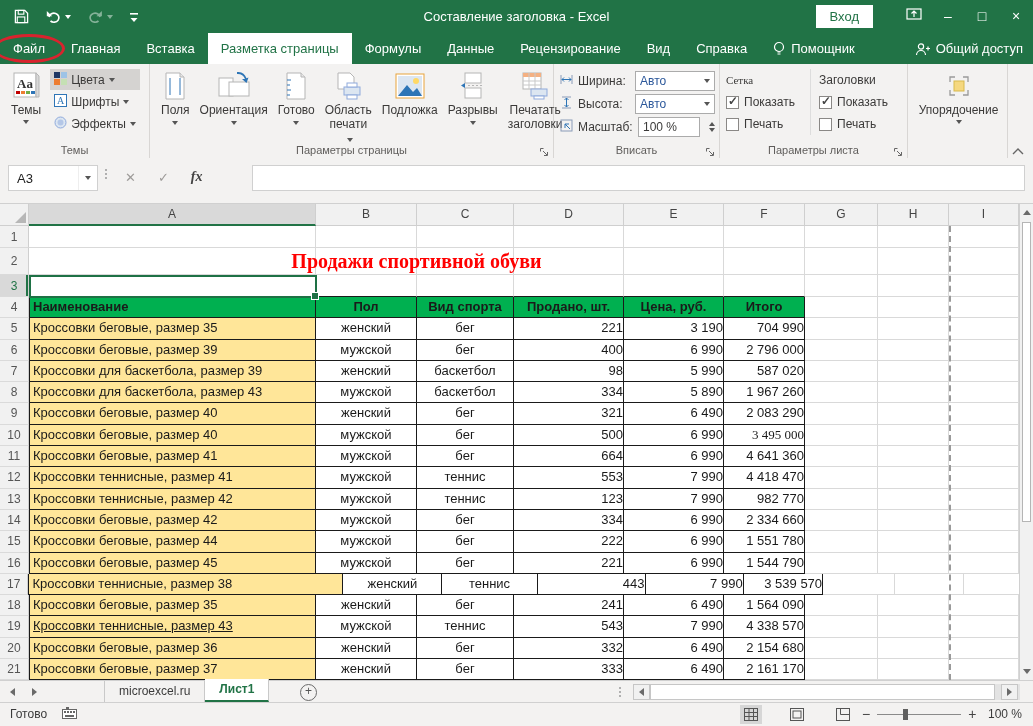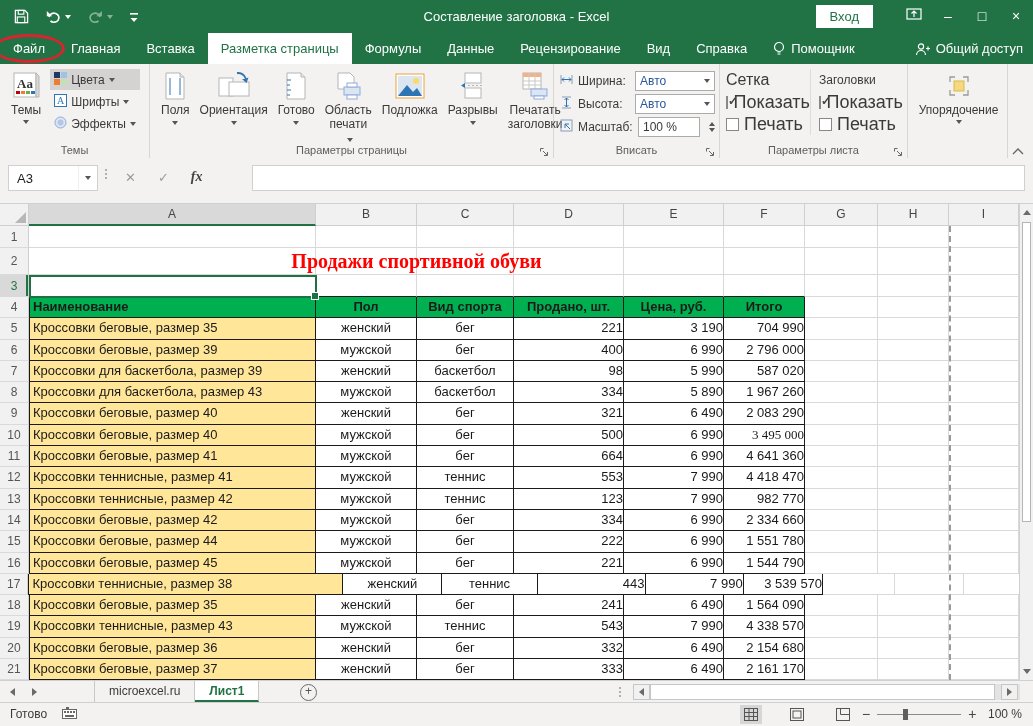--- a/index.html
+++ b/index.html
@@ -47,21 +47,21 @@
   .combo{width:74px;height:18px;background:#fff;border:1px solid #ababab;font-size:12px;color:#2b579a;
          display:flex;align-items:center;justify-content:space-between;padding:0 4px;cursor:pointer;}
   .spin{width:52px;height:18px;background:#fff;border:1px solid #ababab;font-size:12px;color:#3b3a39;
         display:flex;align-items:center;padding:0 4px;}
   .spinarr{display:flex;flex-direction:column;gap:2px;margin-left:4px;}
   .up{width:0;height:0;border-left:3px solid transparent;border-right:3px solid transparent;
       border-bottom:4px solid #555;}
   .cb{width:13px;height:13px;border:1px solid #8a8886;background:#fff;position:relative;
       display:inline-block;box-sizing:border-box;cursor:pointer;}
   .cb.on::after{content:"\2713";position:absolute;top:-3px;left:1px;font-size:12px;font-weight:bold;color:#444;}
-  .cbrow{display:flex;align-items:center;gap:5px;height:22px;font-size:18px;color:#3b3a39;}
+  .cbrow{display:flex;align-items:center;gap:5px;height:22px;font-size:12px;color:#3b3a39;}
   .chev{position:absolute;right:8px;bottom:6px;width:14px;height:10px;cursor:pointer;}
   
   #fbar{position:absolute;left:0;top:158px;width:100%;height:46px;background:#f3f2f1;
         border-bottom:1px solid #d0d0d0;box-sizing:border-box;}
   .namebox{position:absolute;left:8px;top:7px;width:88px;height:24px;background:#fff;
            border:1px solid #d0d0d0;display:flex;align-items:center;font-size:13px;color:#222;}
   .namebox .val{flex:1;padding-left:8px;}
   .namebox .dd{width:18px;height:100%;display:flex;align-items:center;justify-content:center;
                border-left:1px solid #eee;}
   .vdots{position:absolute;left:105px;top:11px;display:flex;flex-direction:column;gap:2px;}
@@ -105,21 +105,21 @@
            border-left:1px solid #d0d0d0;box-sizing:border-box;}
   #vscroll .thumb{position:absolute;left:2px;top:18px;width:9px;height:300px;background:#fff;
                   border:1px solid #b5b5b5;box-sizing:border-box;}
   .tri{width:0;height:0;position:absolute;left:3px;}
   .tri.u{top:6px;border-left:4px solid transparent;border-right:4px solid transparent;border-bottom:5px solid #6a6a6a;}
   .tri.d{bottom:6px;border-left:4px solid transparent;border-right:4px solid transparent;border-top:5px solid #6a6a6a;}
   
   #sheetbar{position:absolute;left:0;top:680px;width:100%;height:22px;background:#f3f2f1;
             border-top:1px solid #d0d0d0;box-sizing:border-box;font-size:12px;}
   .navarr{position:absolute;top:0;height:21px;display:flex;align-items:center;color:#8a8a8a;font-size:10px;}
-  .stabs{position:absolute;left:94px;top:0;height:21px;display:flex;}
+  .stabs{position:absolute;left:104px;top:0;height:21px;display:flex;align-items:flex-end;}
   .stab{padding:0 14px;line-height:21px;color:#3b3b3b;border-right:1px solid #c9c9c9;cursor:pointer;}
   .stab:first-child{border-left:1px solid #c9c9c9;}
   .stab.active{background:#fff;color:#217346;font-weight:bold;border-bottom:2px solid #217346;
                box-sizing:border-box;}
   .addsheet{position:absolute;left:300px;top:3px;width:15px;height:15px;border:1px solid #6a6a6a;
             border-radius:50%;color:#555;text-align:center;line-height:13px;font-size:12px;cursor:pointer;}
   #hscroll{position:absolute;left:633px;top:3px;height:16px;}
   #hscroll .box{position:absolute;top:0;height:16px;background:#f1f1f1;border:1px solid #c6c6c6;
                 box-sizing:border-box;display:flex;align-items:center;justify-content:center;}
   #hscroll .htri{width:0;height:0;}
@@ -423,21 +423,21 @@
         <svg width="11" height="11" viewBox="0 0 11 11">
             <path d="M1.5 4.5 v-3 h3" fill="none" stroke="#666"></path>
             <path d="M4 4 l4 4 M8.5 5 v3.5 h-3.5" fill="none" stroke="#666"></path>
           </svg>
       </span>
     </div>
 
     <div class="grp" style="width:188px;">
       <div style="display:flex;gap:8px;">
         <div style="width:84px;border-right:1px solid #ddd;">
-          <div class="cbrow" style="font-size:16px;">Сетка</div>
+          <div class="cbrow" style="font-size:11px;font-family:Liberation Serif, serif;">Сетка</div>
           <div class="cbrow">
               <span class="cb on"></span>
               <span>Показать</span>
             </div>
           <div class="cbrow">
               <span class="cb"></span>
               <span>Печать</span>
             </div>
         </div>
         <div style="width:84px;">
@@ -728,21 +728,21 @@
           <div class="cell tb ctr" style="width: 97px; height: 21.3px; line-height: 20.3px;">бег</div>
           <div class="cell tb num" style="width: 110px; height: 21.3px; line-height: 20.3px;">241</div>
           <div class="cell tb num" style="width: 100px; height: 21.3px; line-height: 20.3px;">6 490</div>
           <div class="cell tb num" style="width: 81px; height: 21.3px; line-height: 20.3px;">1 564 090</div>
           <div class="cell" style="width: 73px; height: 21.3px; line-height: 20.3px;"></div>
           <div class="cell" style="width: 71px; height: 21.3px; line-height: 20.3px;"></div>
           <div class="cell" style="width: 70px; height: 21.3px; line-height: 20.3px;"></div>
         </div>
         <div class="grow">
           <div class="rh" style="width: 29px; height: 21.3px; line-height: 21.3px;">19</div>
-          <div class="cell tb tl namec" style="width: 287px; height: 21.3px; line-height: 20.3px;">Кроссовки теннисные, размер 43</div>
+          <div class="cell tb tl namec" style="width: 287px; height: 21.3px; line-height: 20.3px; text-decoration: underline;">Кроссовки теннисные, размер 43</div>
           <div class="cell tb ctr" style="width: 101px; height: 21.3px; line-height: 20.3px;">мужской</div>
           <div class="cell tb ctr" style="width: 97px; height: 21.3px; line-height: 20.3px;">теннис</div>
           <div class="cell tb num" style="width: 110px; height: 21.3px; line-height: 20.3px;">543</div>
           <div class="cell tb num" style="width: 100px; height: 21.3px; line-height: 20.3px;">7 990</div>
           <div class="cell tb num" style="width: 81px; height: 21.3px; line-height: 20.3px;">4 338 570</div>
           <div class="cell" style="width: 73px; height: 21.3px; line-height: 20.3px;"></div>
           <div class="cell" style="width: 71px; height: 21.3px; line-height: 20.3px;"></div>
           <div class="cell" style="width: 70px; height: 21.3px; line-height: 20.3px;"></div>
         </div>
         <div class="grow">

